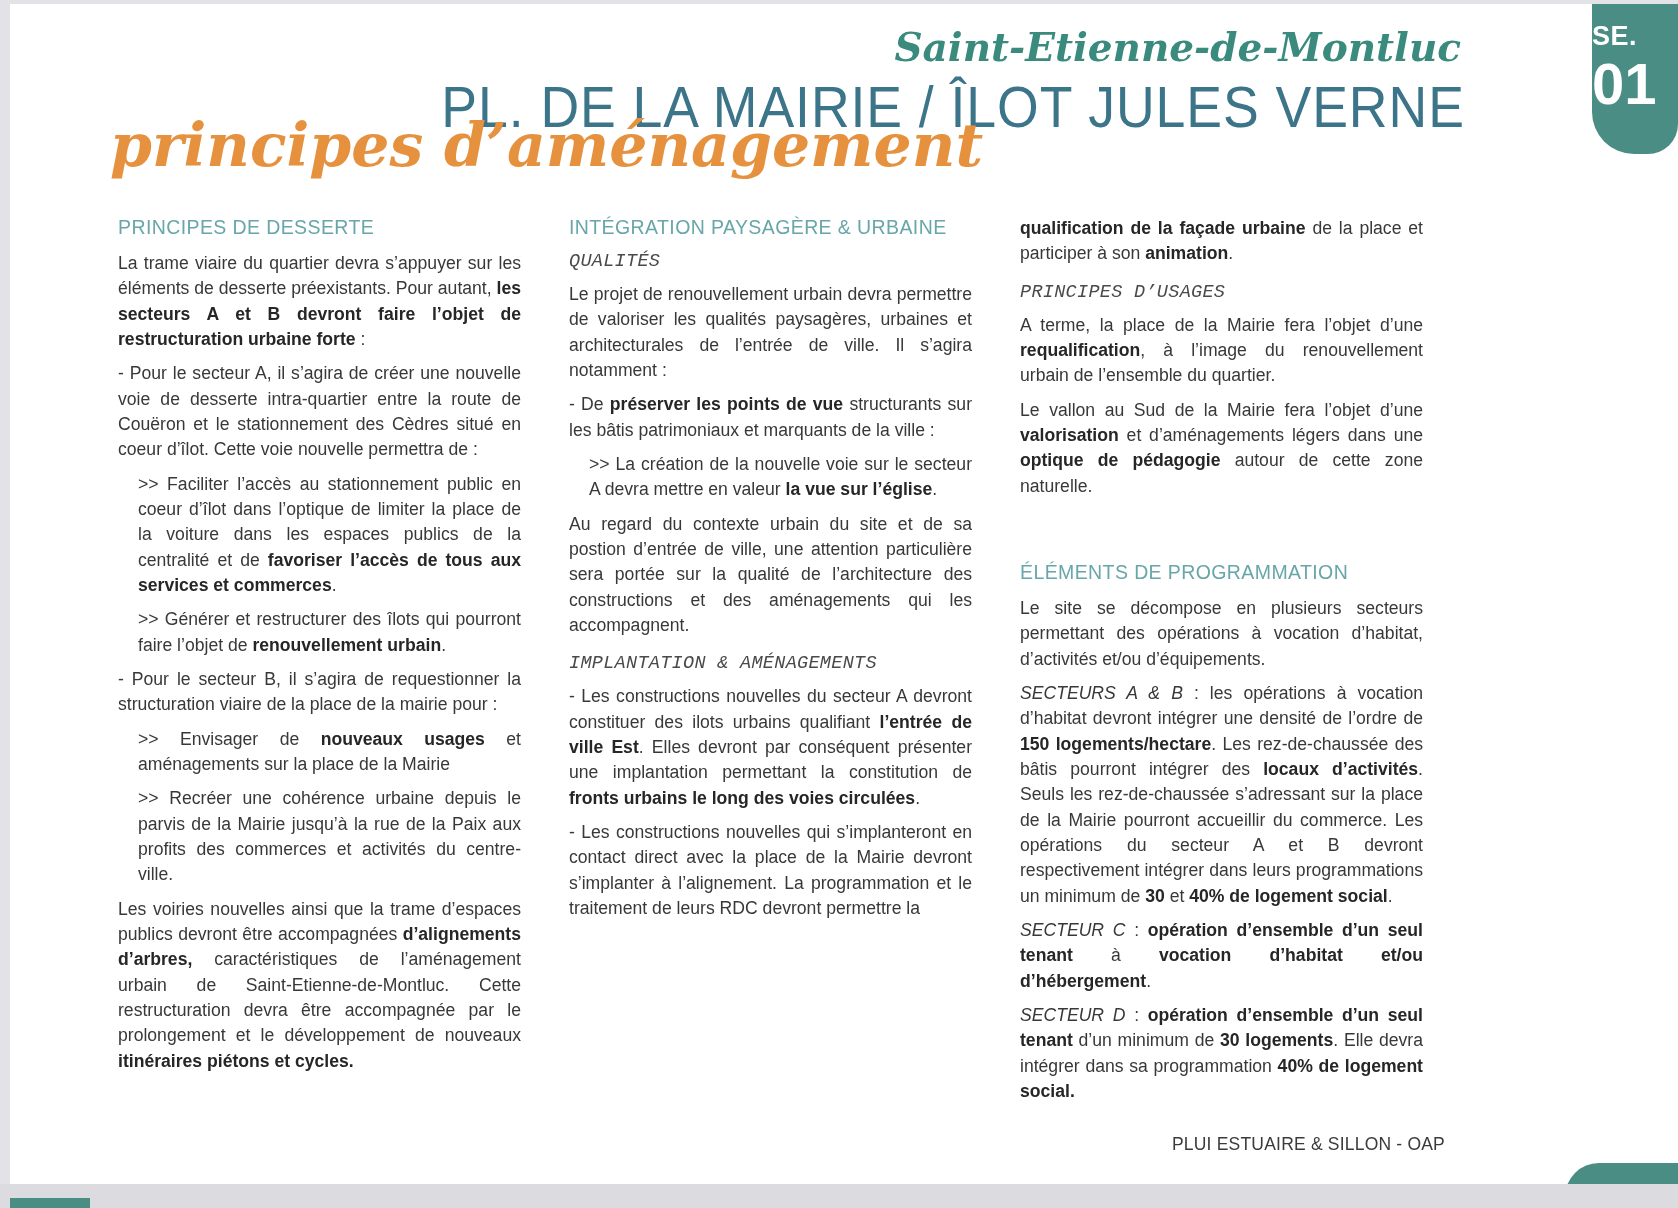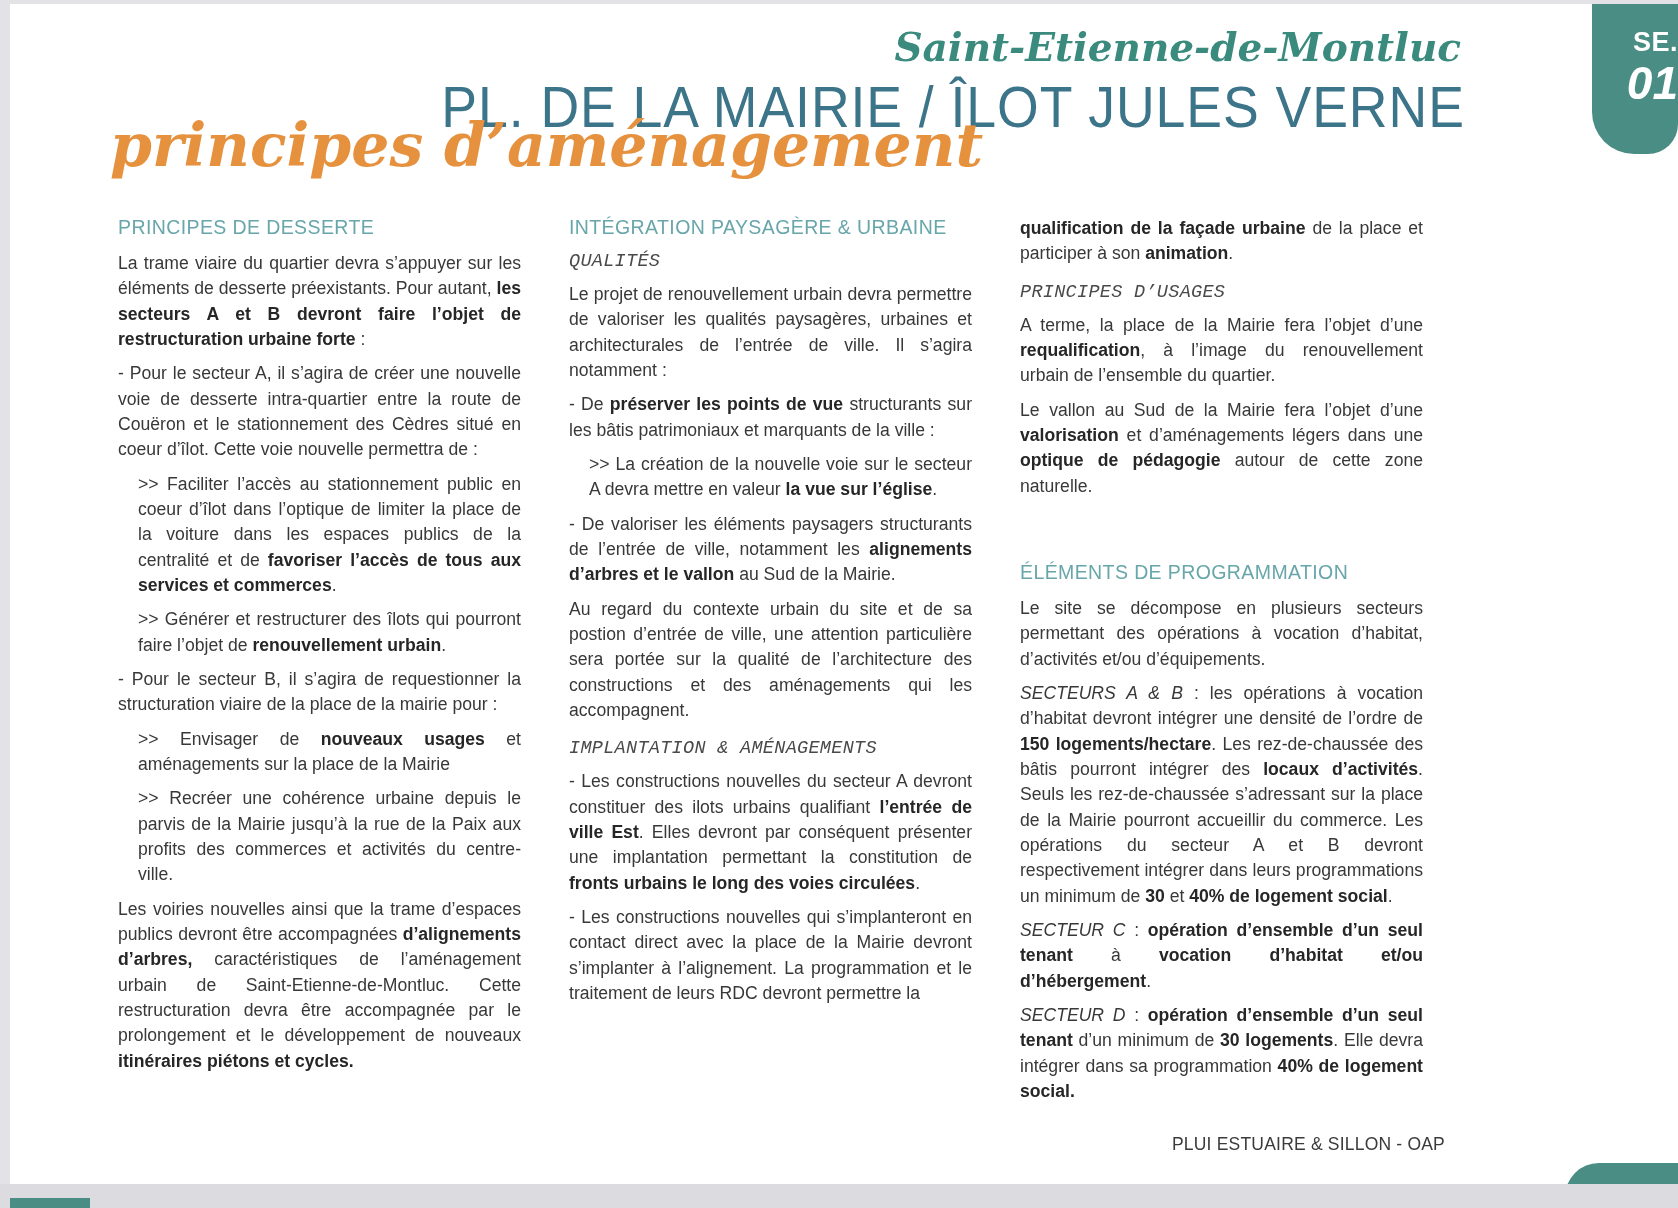--- a/index.html
+++ b/index.html
@@ -19,26 +19,26 @@
   }
 
   
   .corner-badge {
     position: absolute;
     top: 0; right: 0;
     width: 86px; height: 150px;
     background: #4a8d84;
     border-radius: 0 0 30px 42px;
     color: #fff;
-    display: flex; flex-direction: column; align-items: flex-end;
-    padding-top: 23px;
+    display: flex; flex-direction: column; align-items: flex-start;
+    padding-top: 17px;
     font-weight: bold;
   }
   .corner-badge .pref { font-size: 27px; letter-spacing: 0.5px; }
-  .corner-badge .num { font-size: 46px; line-height: 1.1; font-style: italic; }
+  .corner-badge .num { font-size: 58px; line-height: 1.1; }
 
   
   .commune {
     position: absolute;
     top: 20px; right: 217px;
     font-family: "DejaVu Serif", serif;
     font-style: italic; font-weight: bold;
     font-size: 39px;
     color: #3a8b7e;
   }
@@ -162,21 +162,20 @@
           <p class="blk bullet">&gt;&gt; Envisager de <strong>nouveaux usages</strong> et aménagements sur la place de la Mairie</p>
           <p class="blk bullet">&gt;&gt; Recréer une cohérence urbaine depuis le parvis de la Mairie jusqu’à la rue de la Paix aux profits des commerces et activités du centre-ville.</p>
           <p class="blk para">Les voiries nouvelles ainsi que la trame d’espaces publics devront être accompagnées <strong>d’alignements d’arbres,</strong> caractéristiques de l’aménagement urbain de Saint-Etienne-de-Montluc. Cette restructuration devra être accompagnée par le prolongement et le développement de nouveaux <strong>itinéraires piétons et cycles.</strong></p>
         </div>
       <div class="col">
           <h3 class="blk heading">INTÉGRATION PAYSAGÈRE &amp; URBAINE</h3>
           <h4 class="blk subheading">QUALITÉS</h4>
           <p class="blk para">Le projet de renouvellement urbain devra permettre de valoriser les qualités paysagères, urbaines et architecturales de l’entrée de ville. Il s’agira notamment :</p>
           <p class="blk para">- De <strong>préserver les points de vue</strong> structurants sur les bâtis patrimoniaux et marquants de la ville :</p>
           <p class="blk bullet">&gt;&gt; La création de la nouvelle voie sur le secteur A devra mettre en valeur <strong>la vue sur l’église</strong>.</p>
-          <p class="blk para">- De valoriser les éléments paysagers structurants de l’entrée de ville, notamment les <strong>alignements d’arbres et le vallon</strong> au Sud de la Mairie.</p>
           <p class="blk para">Au regard du contexte urbain du site et de sa postion d’entrée de ville, une attention particulière sera portée sur la qualité de l’architecture des constructions et des aménagements qui les accompagnent.</p>
           <h4 class="blk subheading">IMPLANTATION &amp; AMÉNAGEMENTS</h4>
           <p class="blk para">- Les constructions nouvelles du secteur A devront constituer des ilots urbains qualifiant <strong>l’entrée de ville Est</strong>. Elles devront par conséquent présenter une implantation permettant la constitution de <strong>fronts urbains le long des voies circulées</strong>.</p>
           <p class="blk para">- Les constructions nouvelles qui s’implanteront en contact direct avec la place de la Mairie devront s’implanter à l’alignement. La programmation et le traitement de leurs RDC devront permettre la</p>
         </div>
       <div class="col">
           <p class="blk para"><strong>qualification de la façade urbaine</strong> de la place et participer à son <strong>animation</strong>.</p>
           <h4 class="blk subheading">PRINCIPES D’USAGES</h4>
           <p class="blk para">A terme, la place de la Mairie fera l’objet d’une <strong>requalification</strong>, à l’image du renouvellement urbain de l’ensemble du quartier.</p>
           <p class="blk para">Le vallon au Sud de la Mairie fera l’objet d’une <strong>valorisation</strong> et d’aménagements légers dans une <strong>optique de pédagogie</strong> autour de cette zone naturelle.</p>

